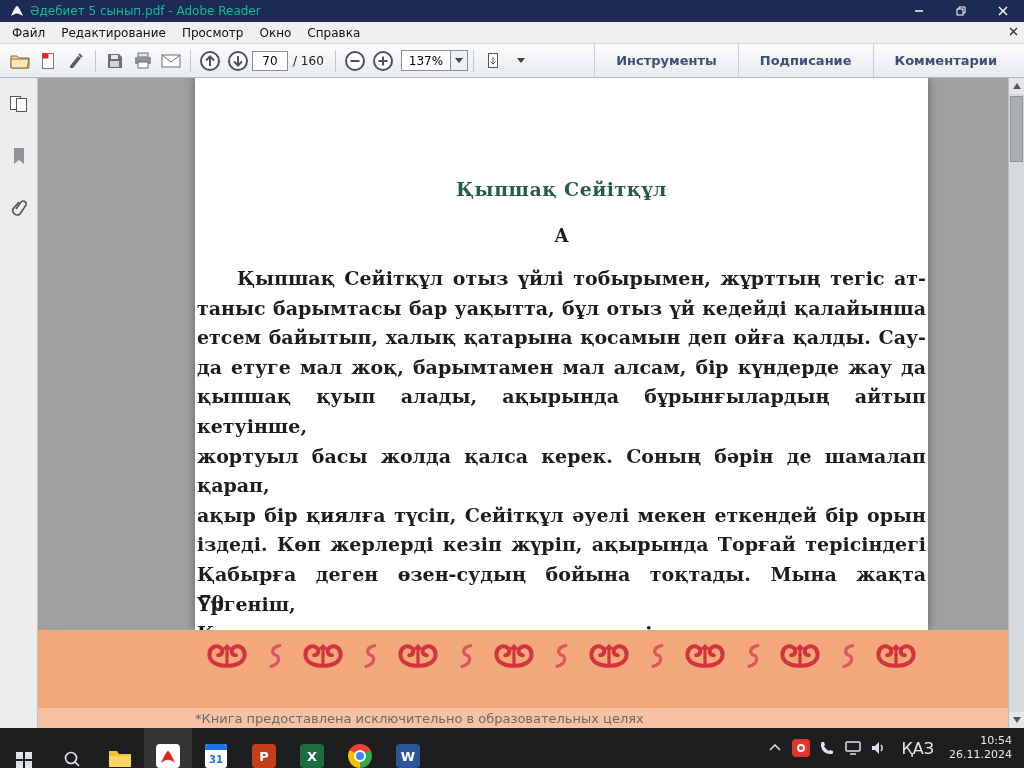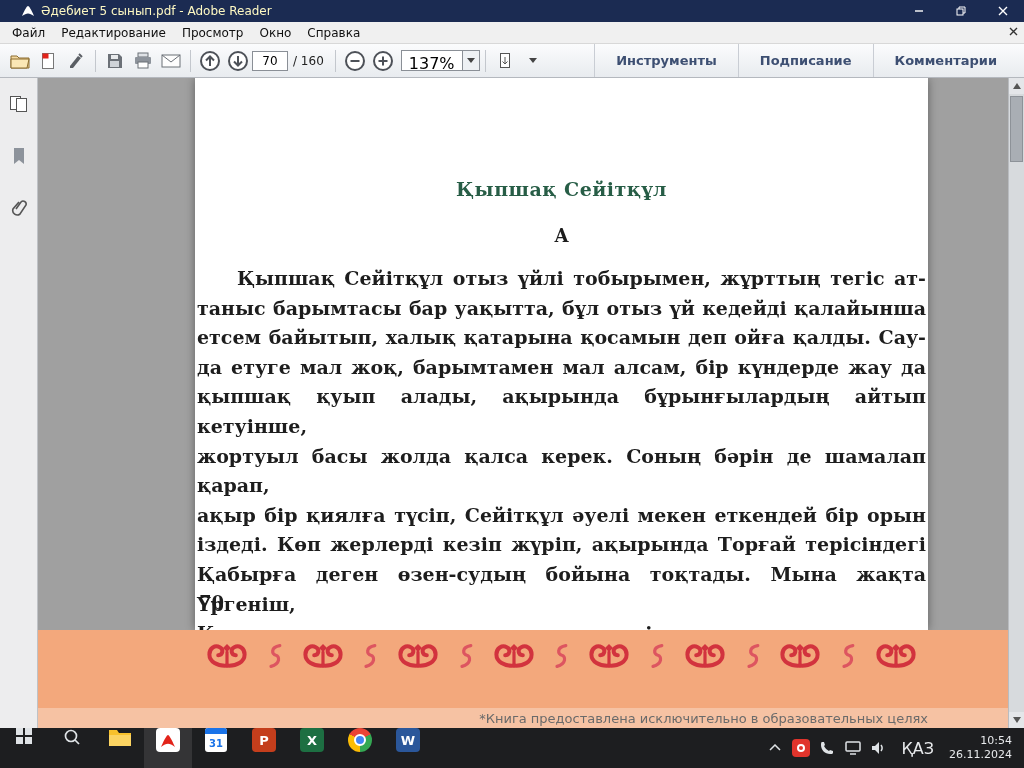--- a/index.html
+++ b/index.html
@@ -1,39 +1,39 @@
 <!DOCTYPE html>
 <html><head>
 <meta charset="utf-8">
 <style>
   * { box-sizing: border-box; margin: 0; padding: 0; }
   html,body { width:1024px; height:768px; }
   body { font-family:"DejaVu Sans","Liberation Sans",sans-serif; }
   .screen { position:relative; width:1024px; height:768px; overflow:hidden; background:#a0a0a0; }
 
   
-  .titlebar { height:22px; background:#1b2b52; color:#fef9c3; display:flex; align-items:center; padding-left:21px; }
+  .titlebar { height:22px; background:#1b2b52; color:#14b8a6; display:flex; align-items:center; padding-left:10px; }
   .titlebar .app-mark { margin-right:6px; display:flex; }
   .titlebar .title { font-size:12px; }
   .win-controls { margin-left:auto; display:flex; height:100%; }
   .win-btn { width:42px; height:100%; display:flex; align-items:center; justify-content:center; cursor:default; }
 
   
   .menubar { height:22px; background:#f0f0f0; border-bottom:1px solid #d8d8d8; display:flex; align-items:center; font-size:12px; color:#101010; position:relative; padding-left:4px; }
   .menu-item { padding:2px 8px; }
   .menu-close { position:absolute; right:6px; top:5px; display:flex; }
 
   
   .toolbar { height:34px; background:linear-gradient(#fbfcfd,#e8ebef); border-bottom:1px solid #b4b8be; display:flex; align-items:center; padding:0 6px; }
   .tbtn { min-width:28px; height:27px; display:flex; align-items:center; justify-content:center; border-radius:3px; }
   .sep { width:1px; height:22px; background:#c3c7cd; margin:0 5px; }
   .page-input { width:36px; height:20px; font-size:12px; text-align:center; border:1px solid #8a8f96; background:#fff; font-family:inherit; }
   .page-total { font-size:12px; margin:0 6px 0 5px; color:#222; }
   .zoom-box { display:flex; align-items:stretch; height:21px; border:1px solid #8a8f96; background:#fff; margin-left:4px; }
-  .zoom-val { font-size:16px; padding:3px 7px 0 7px; }
+  .zoom-val { font-size:12px; padding:3px 7px 0 7px; }
   .zoom-caret { width:17px; border-left:1px solid #8a8f96; display:flex; align-items:center; justify-content:center; background:#eef1f4; }
   .caret { width:0; height:0; border-left:4px solid transparent; border-right:4px solid transparent; border-top:5px solid #444; }
   .tabs { margin-left:auto; display:flex; height:100%; align-items:stretch; }
   .tab { display:flex; align-items:center; padding:0 21px; font-size:13px; font-weight:bold; color:#3d4f72; border-left:1px solid #c9cdd4; }
 
   
   .content { position:relative; height:650px; display:flex; }
   .sidebar { width:38px; background:#ededee; border-right:1px solid #bfc2c6; display:flex; flex-direction:column; align-items:center; padding-top:14px; gap:28px; }
   .side-icon { width:24px; height:24px; display:flex; align-items:center; justify-content:center; }
   .docarea { position:relative; flex:1; background:#a0a0a0; overflow:hidden; }
@@ -46,33 +46,33 @@
   .body-text { position:absolute; top:186px; left:2px; width:729px; font-family:"DejaVu Serif","Liberation Serif",serif; font-size:19px; font-weight:bold; color:#1d1d1d; }
   .body-line { line-height:29.6px; text-align:justify; text-align-last:justify; white-space:normal; }
   .body-line.first { text-indent:40px; }
   .pageno { position:absolute; top:514px; left:4px; font-family:"DejaVu Serif","Liberation Serif",serif; font-weight:bold; font-size:18px; color:#1d1d1d; }
 
   .band { position:absolute; left:0; right:0; top:552px; height:98px; background:#f3a87c; }
   .orn-row { position:absolute; left:157px; width:733px; top:7px; height:38px; display:flex; align-items:center; justify-content:space-between; }
   .orn-big-svg { width:64px; height:32px; }
   .orn-small-svg { width:24px; height:30px; }
   .band-strip { position:absolute; left:0; right:0; bottom:0; height:20px; background:rgba(255,255,255,.30); }
-  .band-strip-inner { margin-left:157px; width:733px; text-align:right; }
+  .band-strip-inner { margin-left:157px; width:733px; text-align:left; }
   .disclaimer { font-size:13px; color:#6a6a6a; line-height:20px; }
 
   .scrollbar { width:16px; background:#d7dadd; border-left:1px solid #b9bcc0; position:relative; }
   .sb-btn { height:16px; display:flex; align-items:center; justify-content:center; background:#e4e6e9; }
   .sb-btn.down { position:absolute; bottom:0; left:0; right:0; }
   .tri-up { width:0; height:0; border-left:4px solid transparent; border-right:4px solid transparent; border-bottom:6px solid #555; }
   .tri-down { width:0; height:0; border-left:4px solid transparent; border-right:4px solid transparent; border-top:6px solid #555; }
   .sb-thumb { position:absolute; top:18px; left:1px; width:13px; height:66px; background:#a9aeb4; border:1px solid #8d9298; }
 
   
   .taskbar { height:40px; background:#1d1e20; display:flex; align-items:center; color:#e8eaec; }
-  .tb-slot { width:48px; height:40px; display:flex; align-items:flex-start; justify-content:center; }
+  .tb-slot { width:48px; height:40px; display:flex; align-items:flex-end; justify-content:center; }
   .tb-slot.active { background:rgba(255,255,255,.10); }
   .wingrid { display:grid; grid-template-columns:7px 7px; grid-template-rows:7px 7px; gap:2px; }
   .wingrid span { background:#dfe3e6; }
   .office { width:24px; height:24px; border-radius:4px; display:flex; align-items:center; justify-content:center; font-size:13px; font-weight:bold; color:#fff; }
   .ppt { background:#c43e1c; } .xls { background:#1d6f42; } .doc { background:#2b579a; }
   .adobe-bg { width:24px; height:24px; background:#fff; border-radius:4px; display:flex; align-items:center; justify-content:center; }
   .cal { width:22px; height:24px; background:#fff; border-radius:3px; position:relative; display:flex; align-items:flex-end; justify-content:center; }
   .cal .cal-top { position:absolute; top:0; left:0; right:0; height:6px; background:#1a73e8; border-radius:3px 3px 0 0; }
   .cal .cal-day { font-size:10px; font-weight:bold; color:#1a73e8; padding-bottom:3px; }
   .chrome { position:relative; width:24px; height:24px; border-radius:50%; background:conic-gradient(from -60deg,#ea4335 0 120deg,#34a853 120deg 240deg,#fbbc05 240deg 360deg); }

